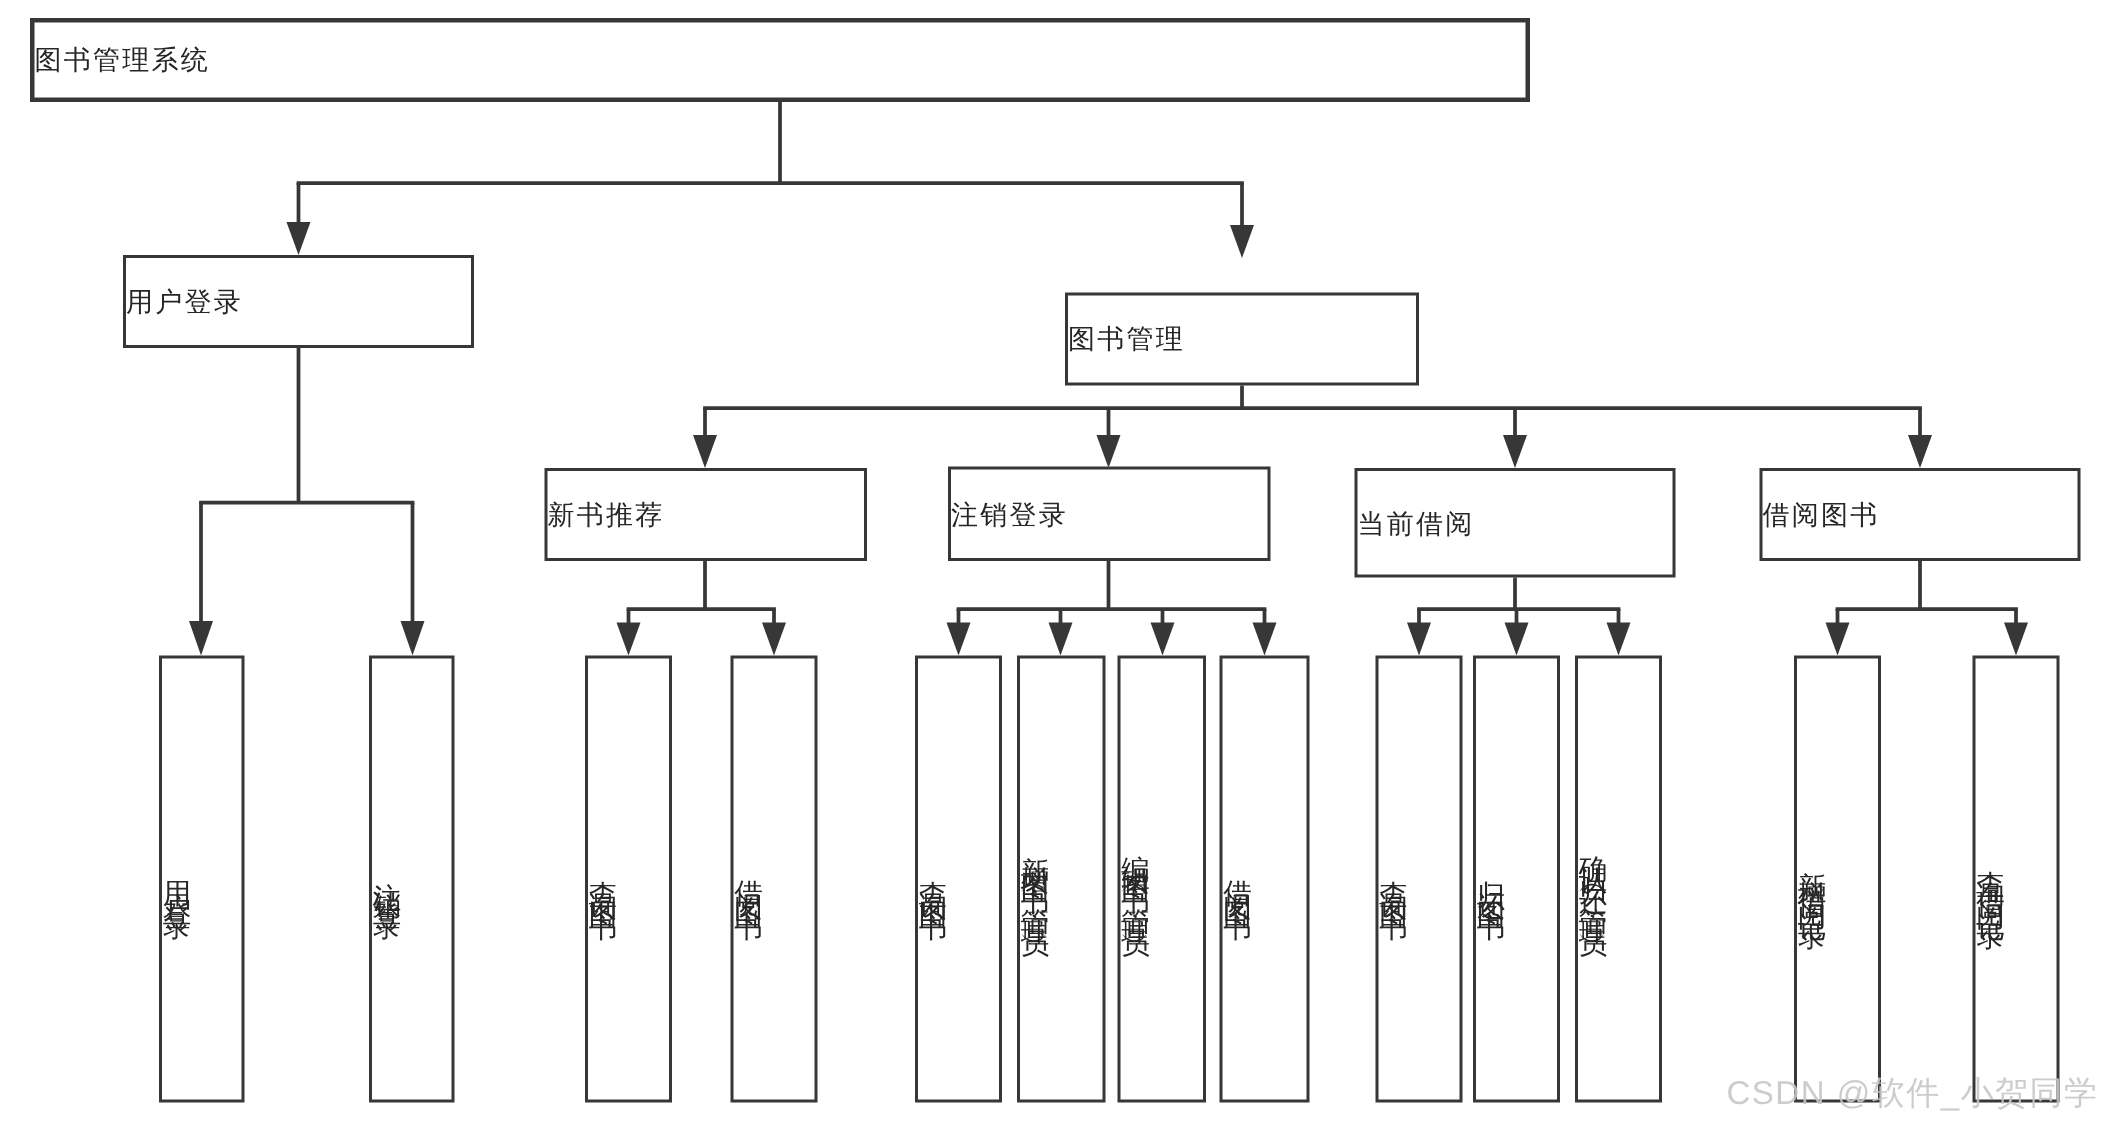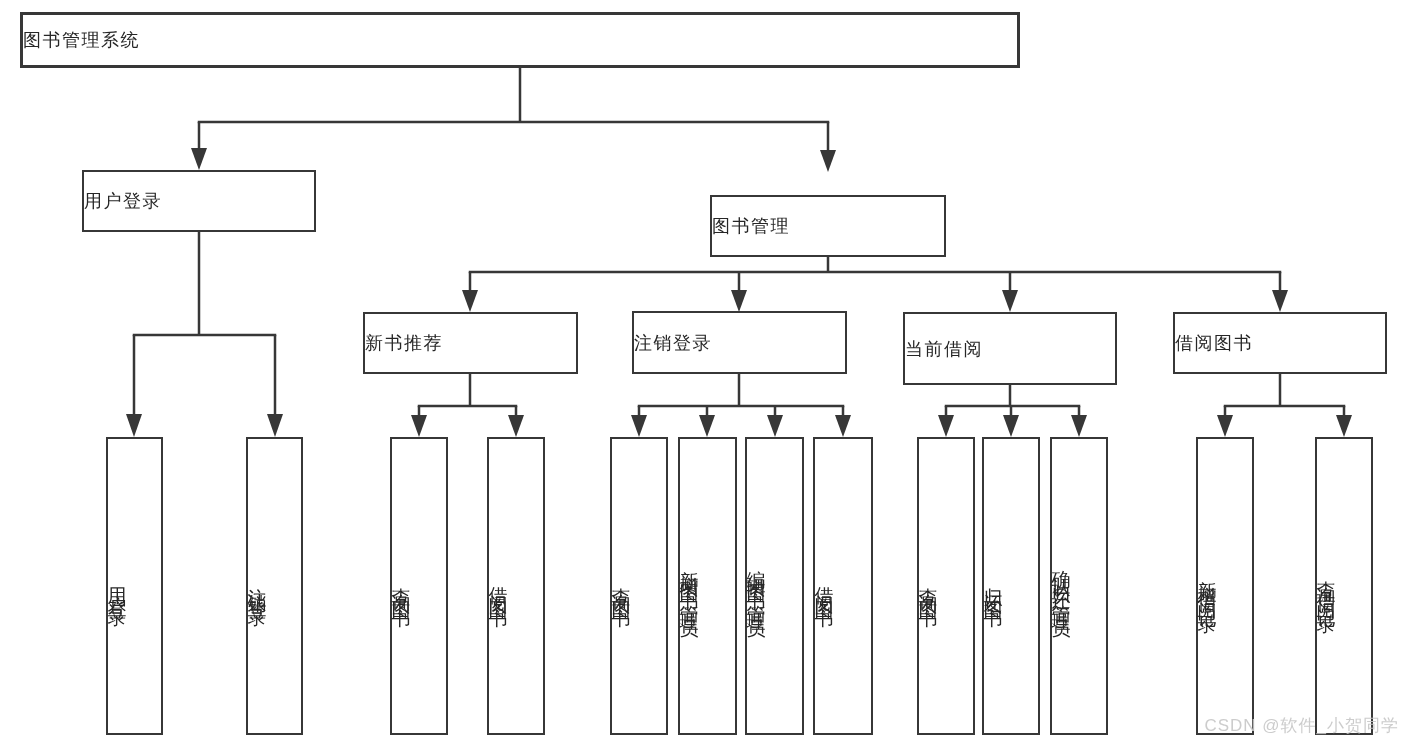--- a/index.html
+++ b/index.html
@@ -37,21 +37,21 @@
   .box.v .label {
     writing-mode: vertical-rl;
     font-size: 19px;
     letter-spacing: 7px;
     line-height: 1;
   }
   .watermark {
     position: absolute;
     top: 714px;
     right: 6px;
-    font-size: 17px;
+    font-size: 22px;
     letter-spacing: 1px;
     color: rgba(198, 198, 198, 0.9);
     z-index: 3;
     white-space: nowrap;
   }
 </style>
 </head>
 <body>
 
 <div class="canvas">

